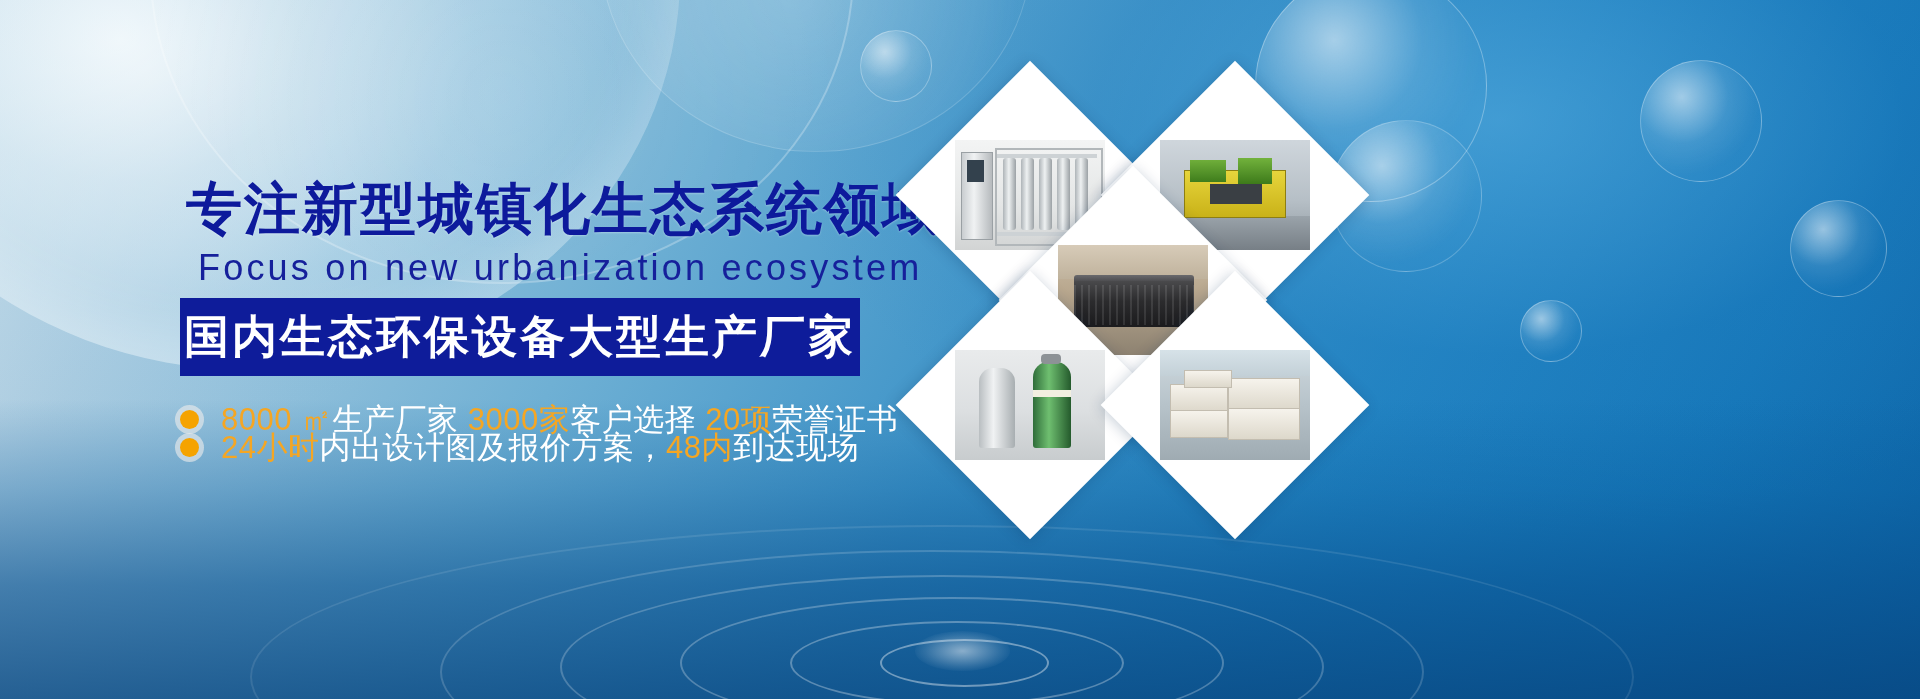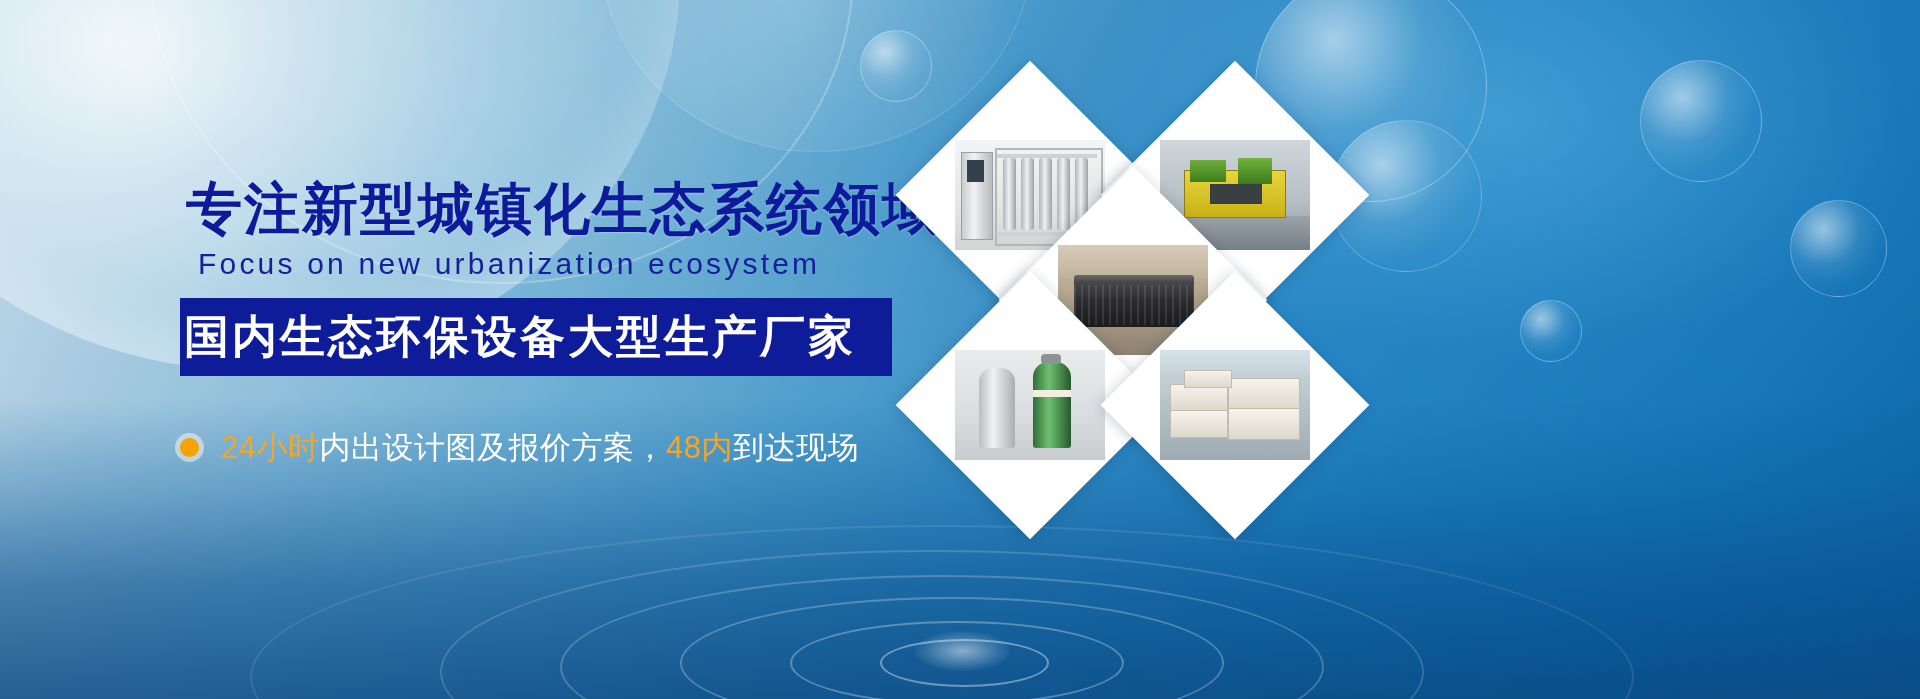--- a/index.html
+++ b/index.html
@@ -50,24 +50,24 @@
 
   
   #copy{position:absolute;left:0;top:0;width:980px;height:699px;}
 
   #headline{position:absolute;left:186px;top:181px;
     font-size:56px;font-weight:bold;color:#0d1a9c;letter-spacing:2px;
     line-height:1.0;white-space:nowrap;
     text-shadow:0 1px 2px rgba(255,255,255,0.30);}
 
   #subhead{position:absolute;left:198px;top:247px;
-    font-size:30px;color:#16209b;letter-spacing:3.2px;white-space:nowrap;}
+    font-size:36px;color:#16209b;letter-spacing:3.2px;white-space:nowrap;}
 
   #blue-box{position:absolute;left:180px;top:298px;width:680px;height:78px;
-    background:#0e1c9a;padding-left:32px;}
+    background:#0e1c9a;}
   #blue-box-text{position:absolute;left:0;top:0;width:680px;height:78px;
     display:flex;align-items:center;justify-content:center;
     font-size:45px;font-weight:bold;color:#ffffff;letter-spacing:3px;white-space:nowrap;}
 
   .bullet-row{position:absolute;display:flex;align-items:center;white-space:nowrap;}
   #bullet-row-1{left:180px;top:404px;}
   #bullet-row-2{left:180px;top:432px;}
   .dot{width:19px;height:19px;border-radius:50%;background:#f5a300;
     box-shadow:0 0 0 5px rgba(235,235,235,0.62);margin-right:22px;flex:0 0 auto;}
   .bline{font-size:31px;line-height:1;color:#ffffff;letter-spacing:0.5px;}
@@ -169,20 +169,26 @@
   <div id="copy">
 
     <div id="headline">专注新型城镇化生态系统领域</div>
 
     <div id="subhead">Focus on new urbanization ecosystem</div>
 
     <div id="blue-box">
       <div id="blue-box-text">国内生态环保设备大型生产厂家</div>
     </div>
 
+    <div class="bullet-row" id="bullet-row-1">
+      <span class="dot"></span>
+      <span class="bline">
+        <span class="hl">8000 ㎡</span><span>生产厂家 </span><span class="hl">3000家</span><span>客户选择 </span><span class="hl">20项</span><span>荣誉证书</span>
+      </span>
+    </div>
 
     <div class="bullet-row" id="bullet-row-2">
       <span class="dot"></span>
       <span class="bline">
         <span class="hl">24小时</span><span>内出设计图及报价方案，</span><span class="hl">48内</span><span>到达现场</span>
       </span>
     </div>
 
   </div>
 

